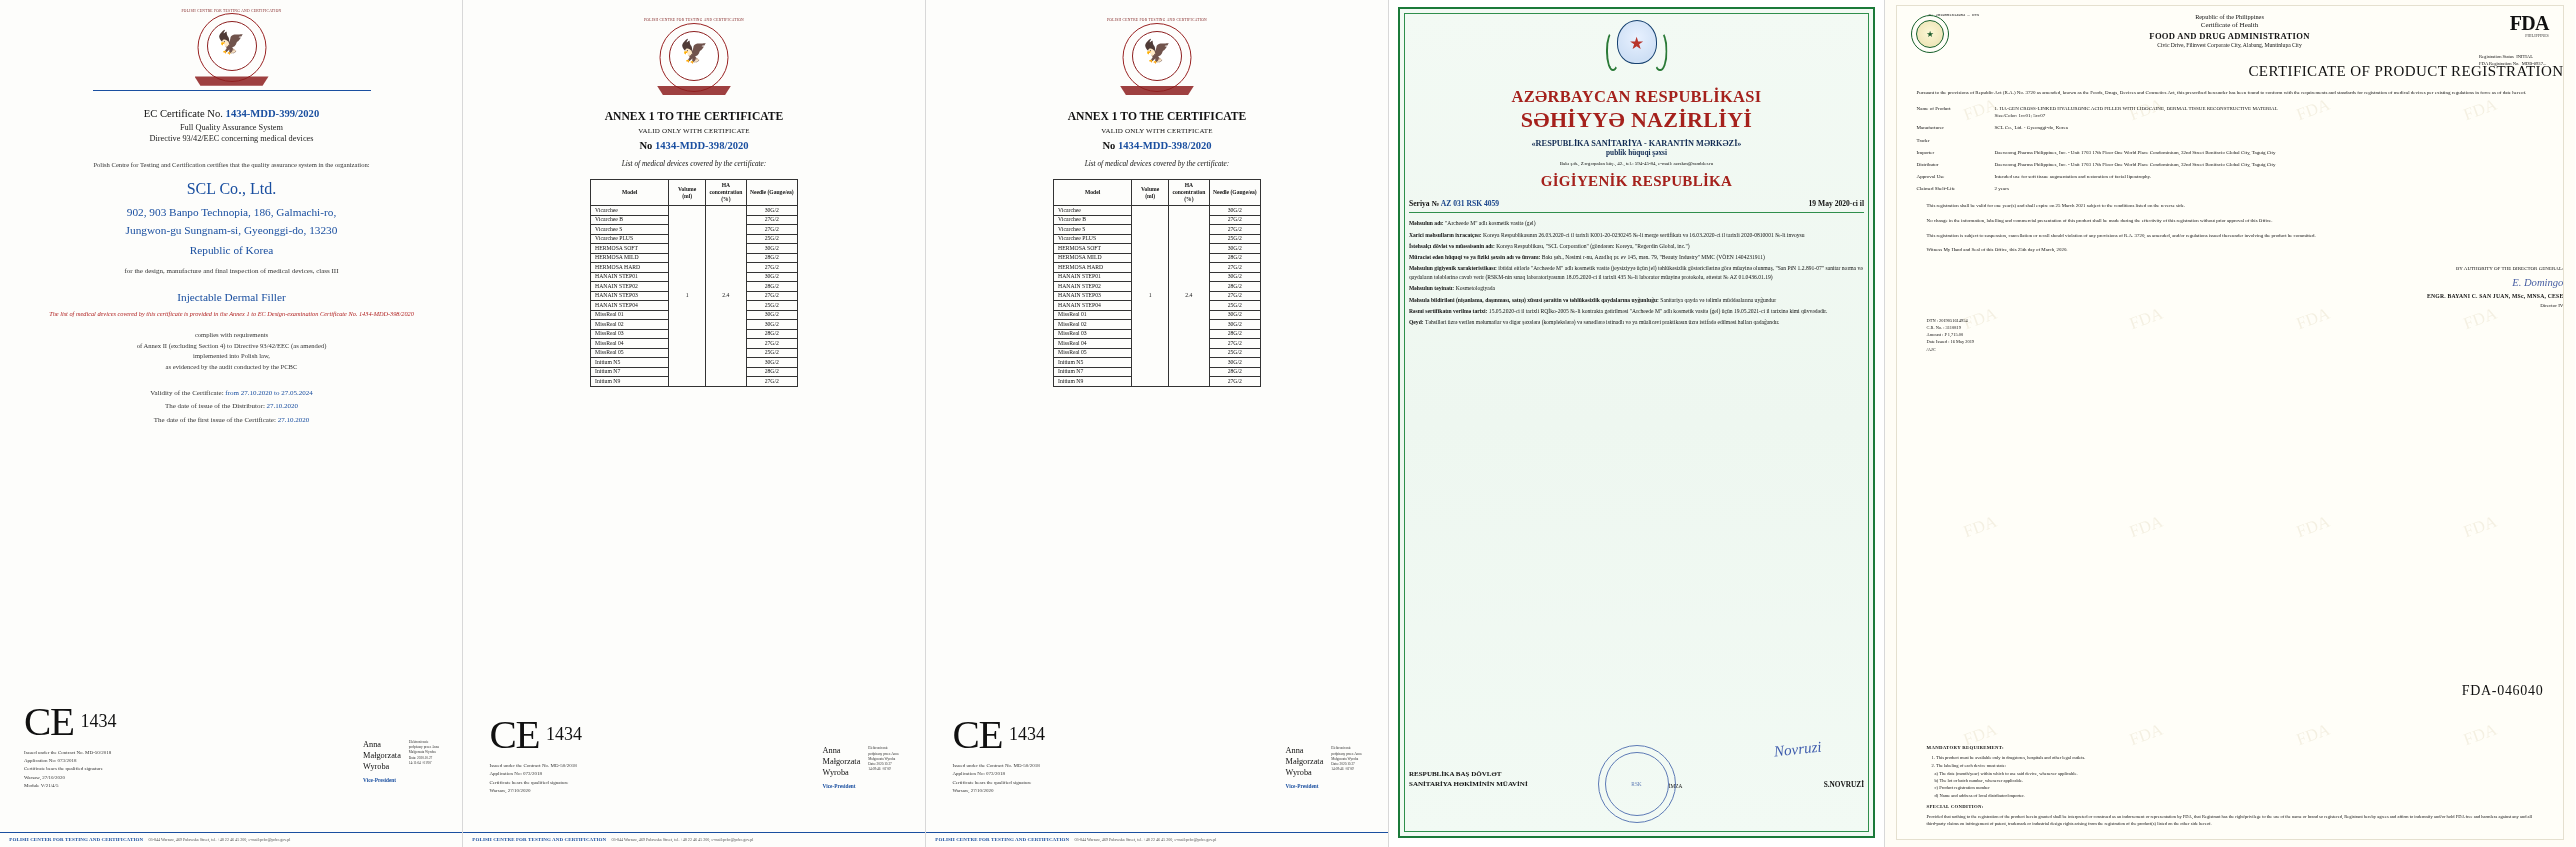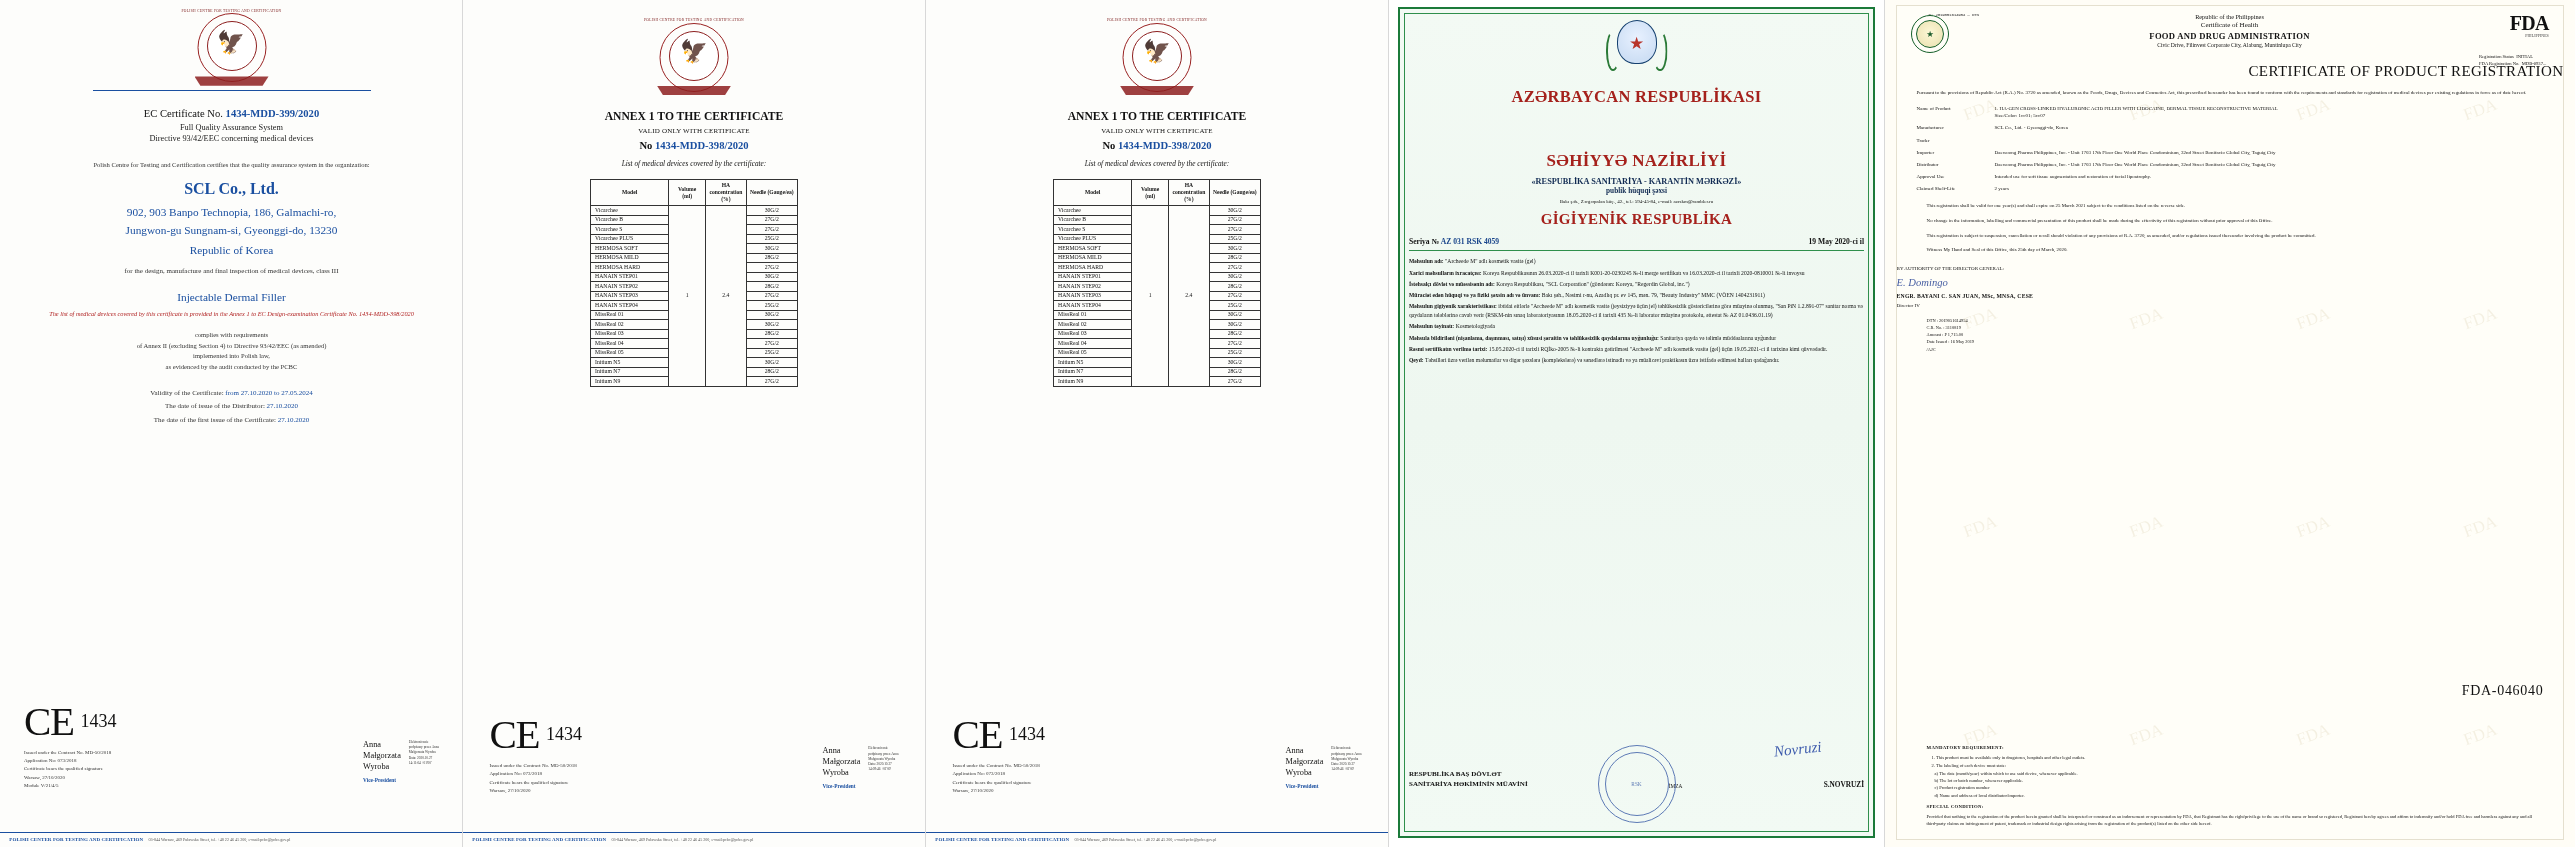--- a/index.html
+++ b/index.html
@@ -81,21 +81,21 @@
     color:#111;
   }
   .p1 .ecno b { color:#1a4fa0; font-weight:700; }
   .p1 .sub1 { font-size: 8.3px; margin-top: 4px; color:#222; }
   .p1 .sub2 { font-size: 8.3px; margin-top: 2.6px; color:#222; }
 
   .p1 .para-sm {
     font-size: 6.6px; color:#333; margin-top: 17px; line-height: 1.5;
   }
   .p1 .company {
-    font-size: 16px; color:#1a4fa0; margin-top: 9.3px; font-weight:700;
+    font-size: 16px; color:#1a4fa0; margin-top: 9.3px; font-weight:400;
   }
   .p1 .addr {
     font-size: 11.3px; color:#1a4fa0; margin-top: 6.6px; line-height:1.45;
   }
   .p1 .country {
     font-size: 11.3px; color:#1a4fa0; margin-top: 5.3px;
   }
   .p1 .scope {
     font-size: 7px; color:#333; margin-top: 10.6px; line-height:1.5;
   }
@@ -202,21 +202,21 @@
     border: 2px solid #2a7a37; border-radius: 50%;
     border-right-color: transparent; border-top-color: transparent;
   }
   .az-crest .wreath-l { left: 1.3px; }
   .az-crest .wreath-r { right: 1.3px; transform: scaleX(-1); }
   .az-title {
     text-align:center; color:#a5211c; font-weight:700; letter-spacing:0.3px;
     margin-top: 6.6px;
   }
   .az-title .l1 { font-size: 16.5px; }
-  .az-title .l2 { font-size: 17px; margin-top: 44px; }
+  .az-title .l2 { font-size: 22px; }
   .az-sub {
     text-align:center; font-size: 8.3px; margin-top: 6.6px; font-weight:700; color:#102a52;
   }
   .az-sub2 { text-align:center; font-size: 7.3px; color:#102a52; font-weight:700; }
   .az-addr { text-align:center; font-size: 5px; color:#111; margin-top: 4px; }
   .az-big {
     text-align:center; font-size: 15px; color:#a5211c; font-weight:700; margin-top: 6.6px; letter-spacing:0.3px;
   }
   .az-seria {
     display:flex; justify-content:space-between; align-items:baseline;
@@ -294,21 +294,21 @@
     position:absolute; right: 17px; top: 48px; font-size: 4.6px; color:#111; text-align:left; line-height:1.5;
   }
   .fda-pursuant {
     margin: 9.3px 20px 0 20px; font-size: 5px; color:#111; line-height:1.55; text-align:justify;
   }
   .fda-fields { margin: 8px 20px 0 20px; font-size: 5px; color:#111; }
   .fda-fields .frow { display:flex; margin-bottom: 4.6px; line-height:1.5; }
   .fda-fields .fl { width: 78px; flex:0 0 auto; }
   .fda-fields .fv { flex:1; }
   .fda-body { margin: 9.3px 30px 0 30px; font-size: 4.9px; color:#111; line-height:1.7; text-align:justify; }
-  .fda-sign { margin-top: 10.6px; text-align:left; font-size: 5px; color:#111; line-height:1.7; }
+  .fda-sign { margin-top: 10.6px; text-align:right; font-size: 5px; color:#111; line-height:1.7; }
   .fda-sign .name { font-size: 5.7px; font-weight:700; letter-spacing:0.2px; }
   .fda-scribble {
     font-family:"Liberation Serif", serif; font-style:italic; font-size: 10.6px; color:#16348c; opacity:.8;
   }
   .fda-meta {
     margin: 6.6px 0 0 30px; font-size: 4.4px; color:#111; line-height:1.65;
   }
   .fda-code {
     position:absolute; right: 20px; bottom: 140px;
     font-size: 14px; letter-spacing: 0.7px; color:#111;

